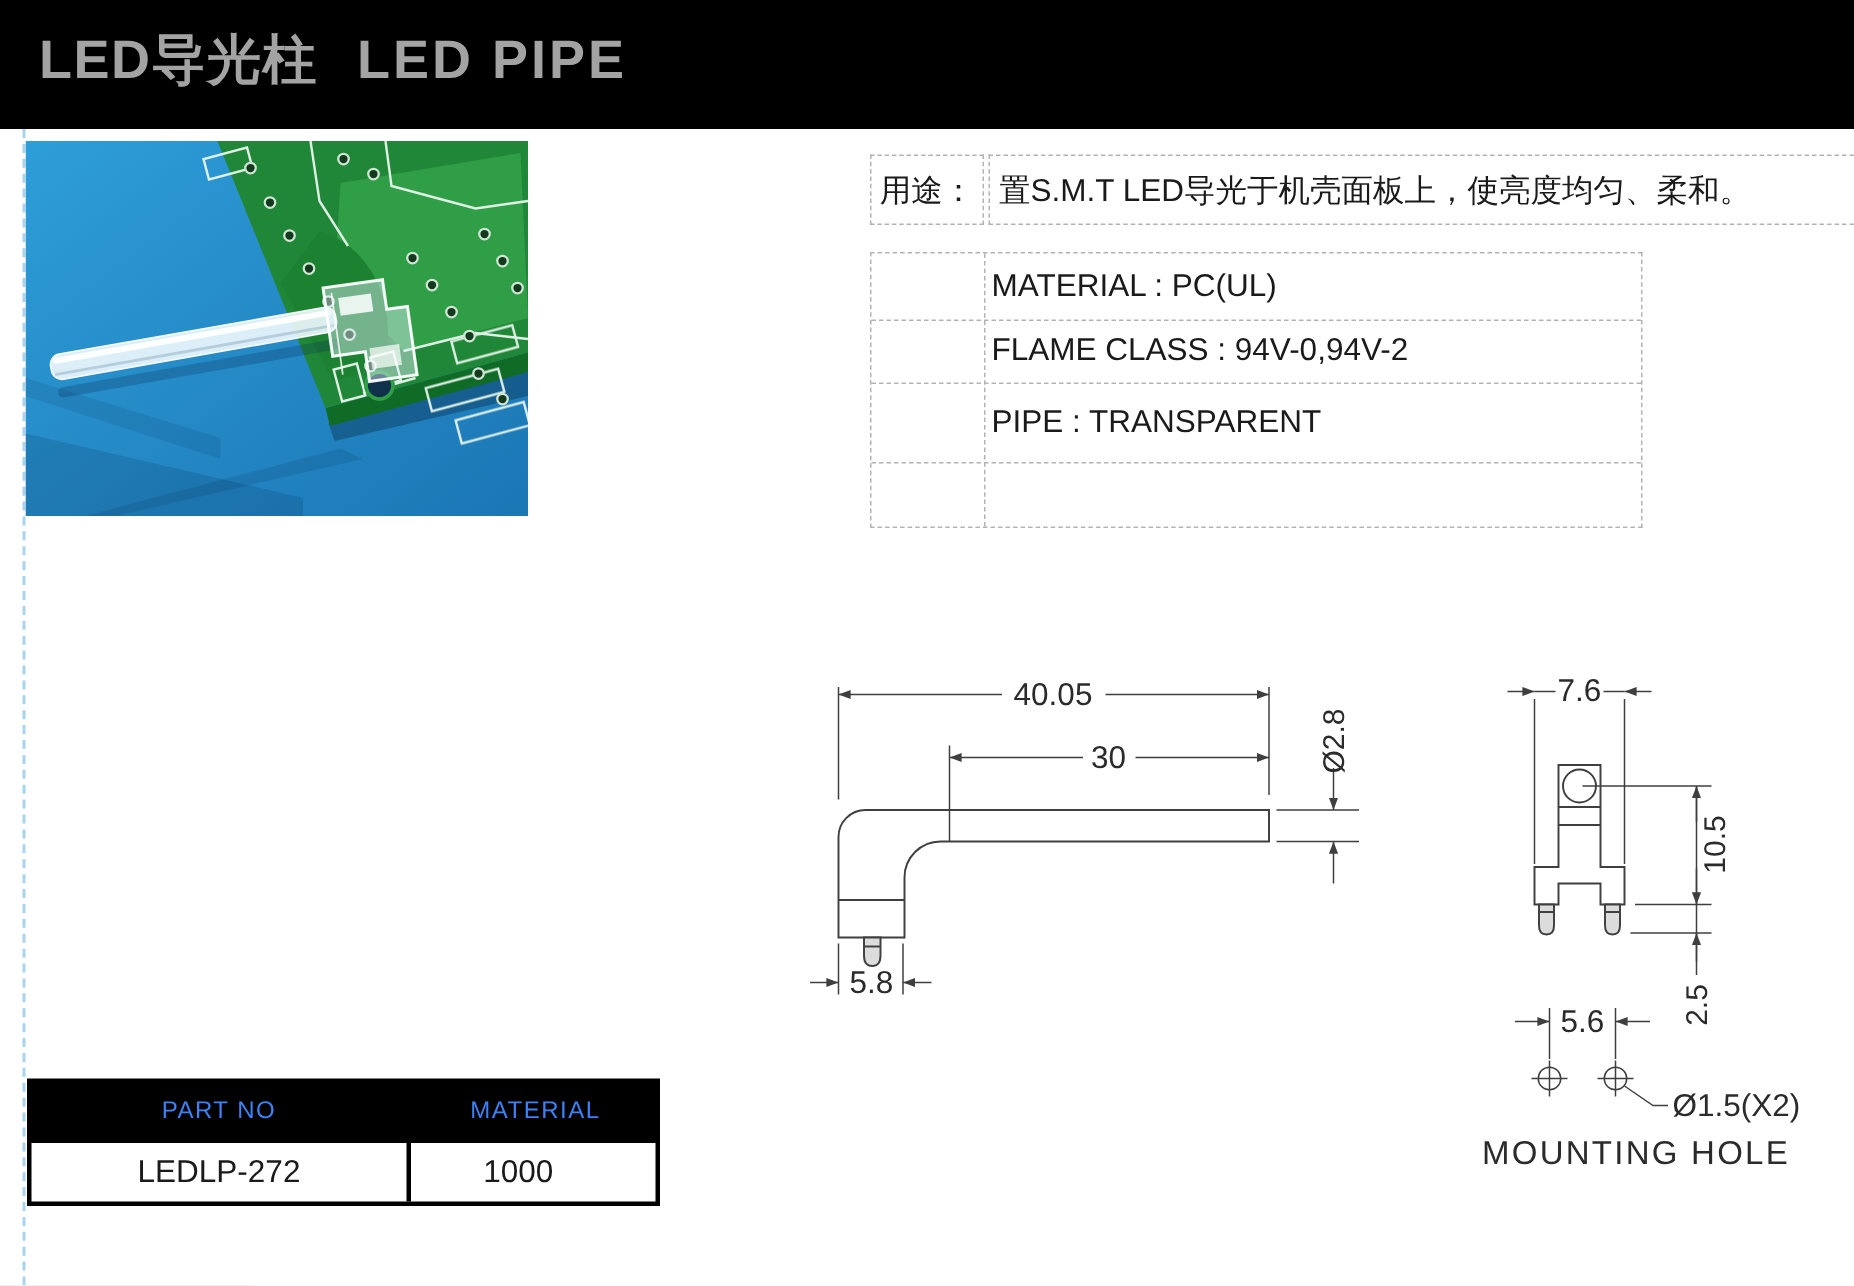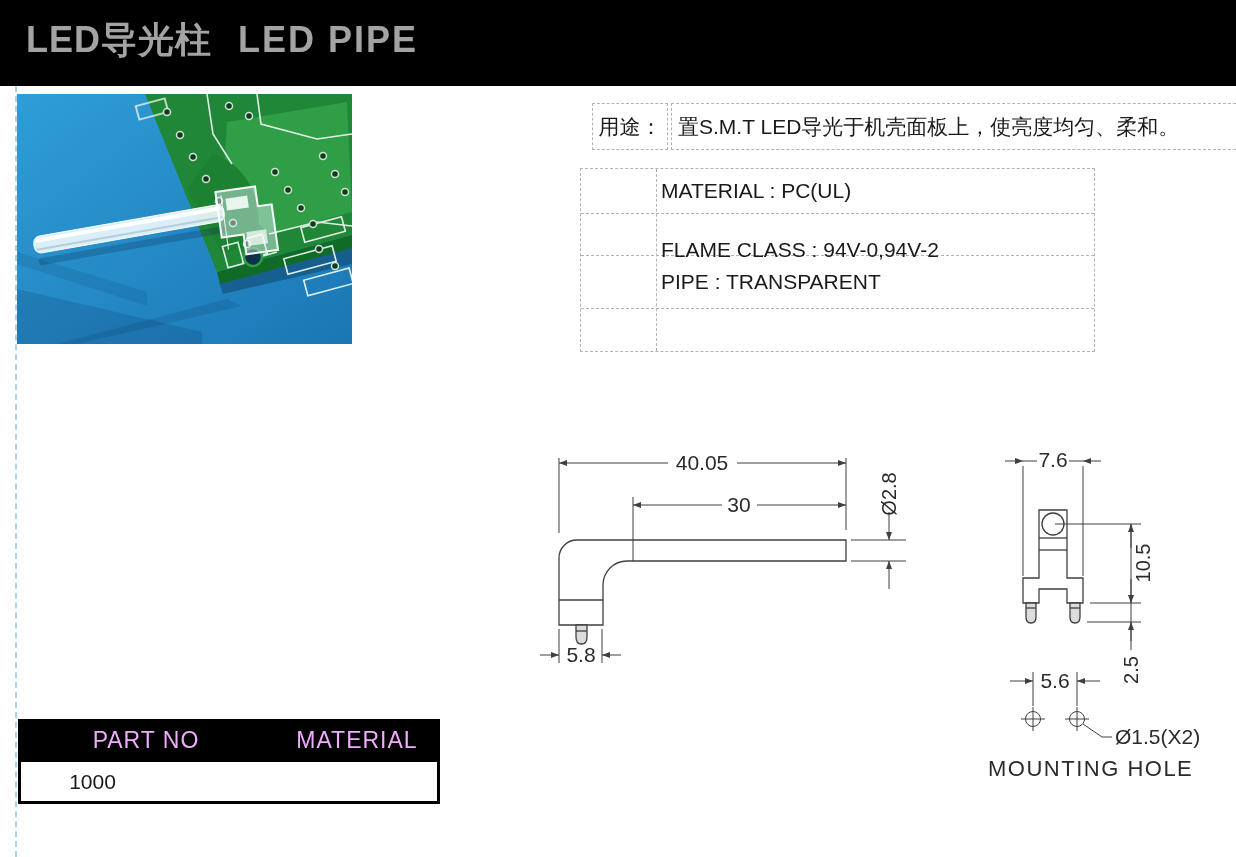--- a/index.html
+++ b/index.html
@@ -19,43 +19,43 @@
   .guide{
     position:absolute;left:15px;top:86px;height:771px;width:0;
     border-left:2px dashed var(--guide-dotted,#a9d4ee);
   }
   
   .photo{position:absolute;left:17px;top:94px;width:335px;height:250px;}
   
   .usage{position:absolute;left:580px;top:103px;width:656px;height:47px;display:flex;font-size:21px;}
   .usage-label{
     width:76px;box-sizing:border-box;border:1px dashed #b3b3b3;
-    display:flex;align-items:center;justify-content:center;margin-left:12px;
+    display:flex;align-items:center;justify-content:center;
   }
   .usage-text{
     flex:1;margin-left:3px;box-sizing:border-box;
     border:1px dashed #b3b3b3;border-right:none;
     display:flex;align-items:center;padding-left:6px;white-space:nowrap;overflow:hidden;
   }
   
   .specs{
     position:absolute;left:580px;top:168px;width:515px;height:184px;
     box-sizing:border-box;border:1px dashed #b3b3b3;font-size:21px;padding-left:18px;
   }
   .specs .col-divider{position:absolute;left:75px;top:0;bottom:0;width:0;border-left:1px dashed #b3b3b3;}
   .specs .hline{position:absolute;left:0;right:0;height:0;border-top:1px dashed #b3b3b3;}
   .spec-row{position:absolute;left:80px;right:2px;display:flex;align-items:center;white-space:nowrap;}
   
   .drawing{position:absolute;left:0;top:0;pointer-events:none;}
   .drawing text{fill:#2b2b2b;font-family:"Liberation Sans","DejaVu Sans",sans-serif;}
   
   .ptable{position:absolute;left:18px;top:719px;width:422px;}
   .ptable-head{
-    height:43px;background:var(--table-header-bg,#000);color:#f0abfc;
-    display:flex;align-items:center;font-size:23px;letter-spacing:1px;
+    height:43px;background:var(--table-header-bg,#000);color:#3b82f6;
+    display:flex;align-items:center;font-size:16px;letter-spacing:1px;
   }
   .ptable-head .c1,.ptable-row .c1{width:256px;text-align:center;box-sizing:border-box;}
   .ptable-head .c2,.ptable-row .c2{width:166px;text-align:center;box-sizing:border-box;}
   .ptable-row{
     height:39px;display:flex;align-items:stretch;font-size:21px;
     border:3px solid #000;border-top:none;box-sizing:content-box;width:416px;
   }
   .ptable-row .c1{width:253px;border-right:3px solid #000;display:flex;align-items:center;justify-content:center;}
   .ptable-row .c2{width:143px;display:flex;align-items:center;justify-content:center;}
 </style>
@@ -145,21 +145,21 @@
     <div class="usage-label">用途：</div>
     <div class="usage-text">置S.M.T LED导光于机壳面板上，使亮度均匀、柔和。</div>
   </div>
 
   <div class="specs">
     <div class="col-divider"></div>
     <div class="hline" style="top:44px"></div>
     <div class="hline" style="top:86px"></div>
     <div class="hline" style="top:139px"></div>
     <div class="spec-row" style="top:0;height:44px">MATERIAL : PC(UL)</div>
-    <div class="spec-row" style="top:60px;height:42px">FLAME CLASS : 94V-0,94V-2</div>
+    <div class="spec-row" style="top:44px;height:42px">FLAME CLASS : 94V-0,94V-2</div>
     <div class="spec-row" style="top:86px;height:53px">PIPE : TRANSPARENT</div>
   </div>
 
   <svg class="drawing" width="1236" height="857" viewBox="0 0 1236 857">
     <defs>
       <marker id="arr" viewBox="0 0 10 10" refX="9" refY="5" markerWidth="9" markerHeight="9" orient="auto">
         <path d="M0,1.6 L9,5 L0,8.4 z" fill="#3f3f3f"></path>
       </marker>
     </defs>
 
@@ -243,17 +243,18 @@
     <text x="1115" y="744" font-size="21" text-anchor="start">Ø1.5(X2)</text>
     <text x="988" y="776" font-size="22" letter-spacing="1.5" text-anchor="start">MOUNTING HOLE</text>
   </svg>
 
   <div class="ptable">
     <div class="ptable-head">
       <div class="c1">PART NO</div>
       <div class="c2">MATERIAL</div>
     </div>
     <div class="ptable-row">
+      <div class="c1">LEDLP-272</div>
       <div class="c2">1000</div>
     </div>
   </div>
 
 </div>
 
 </body></html>

